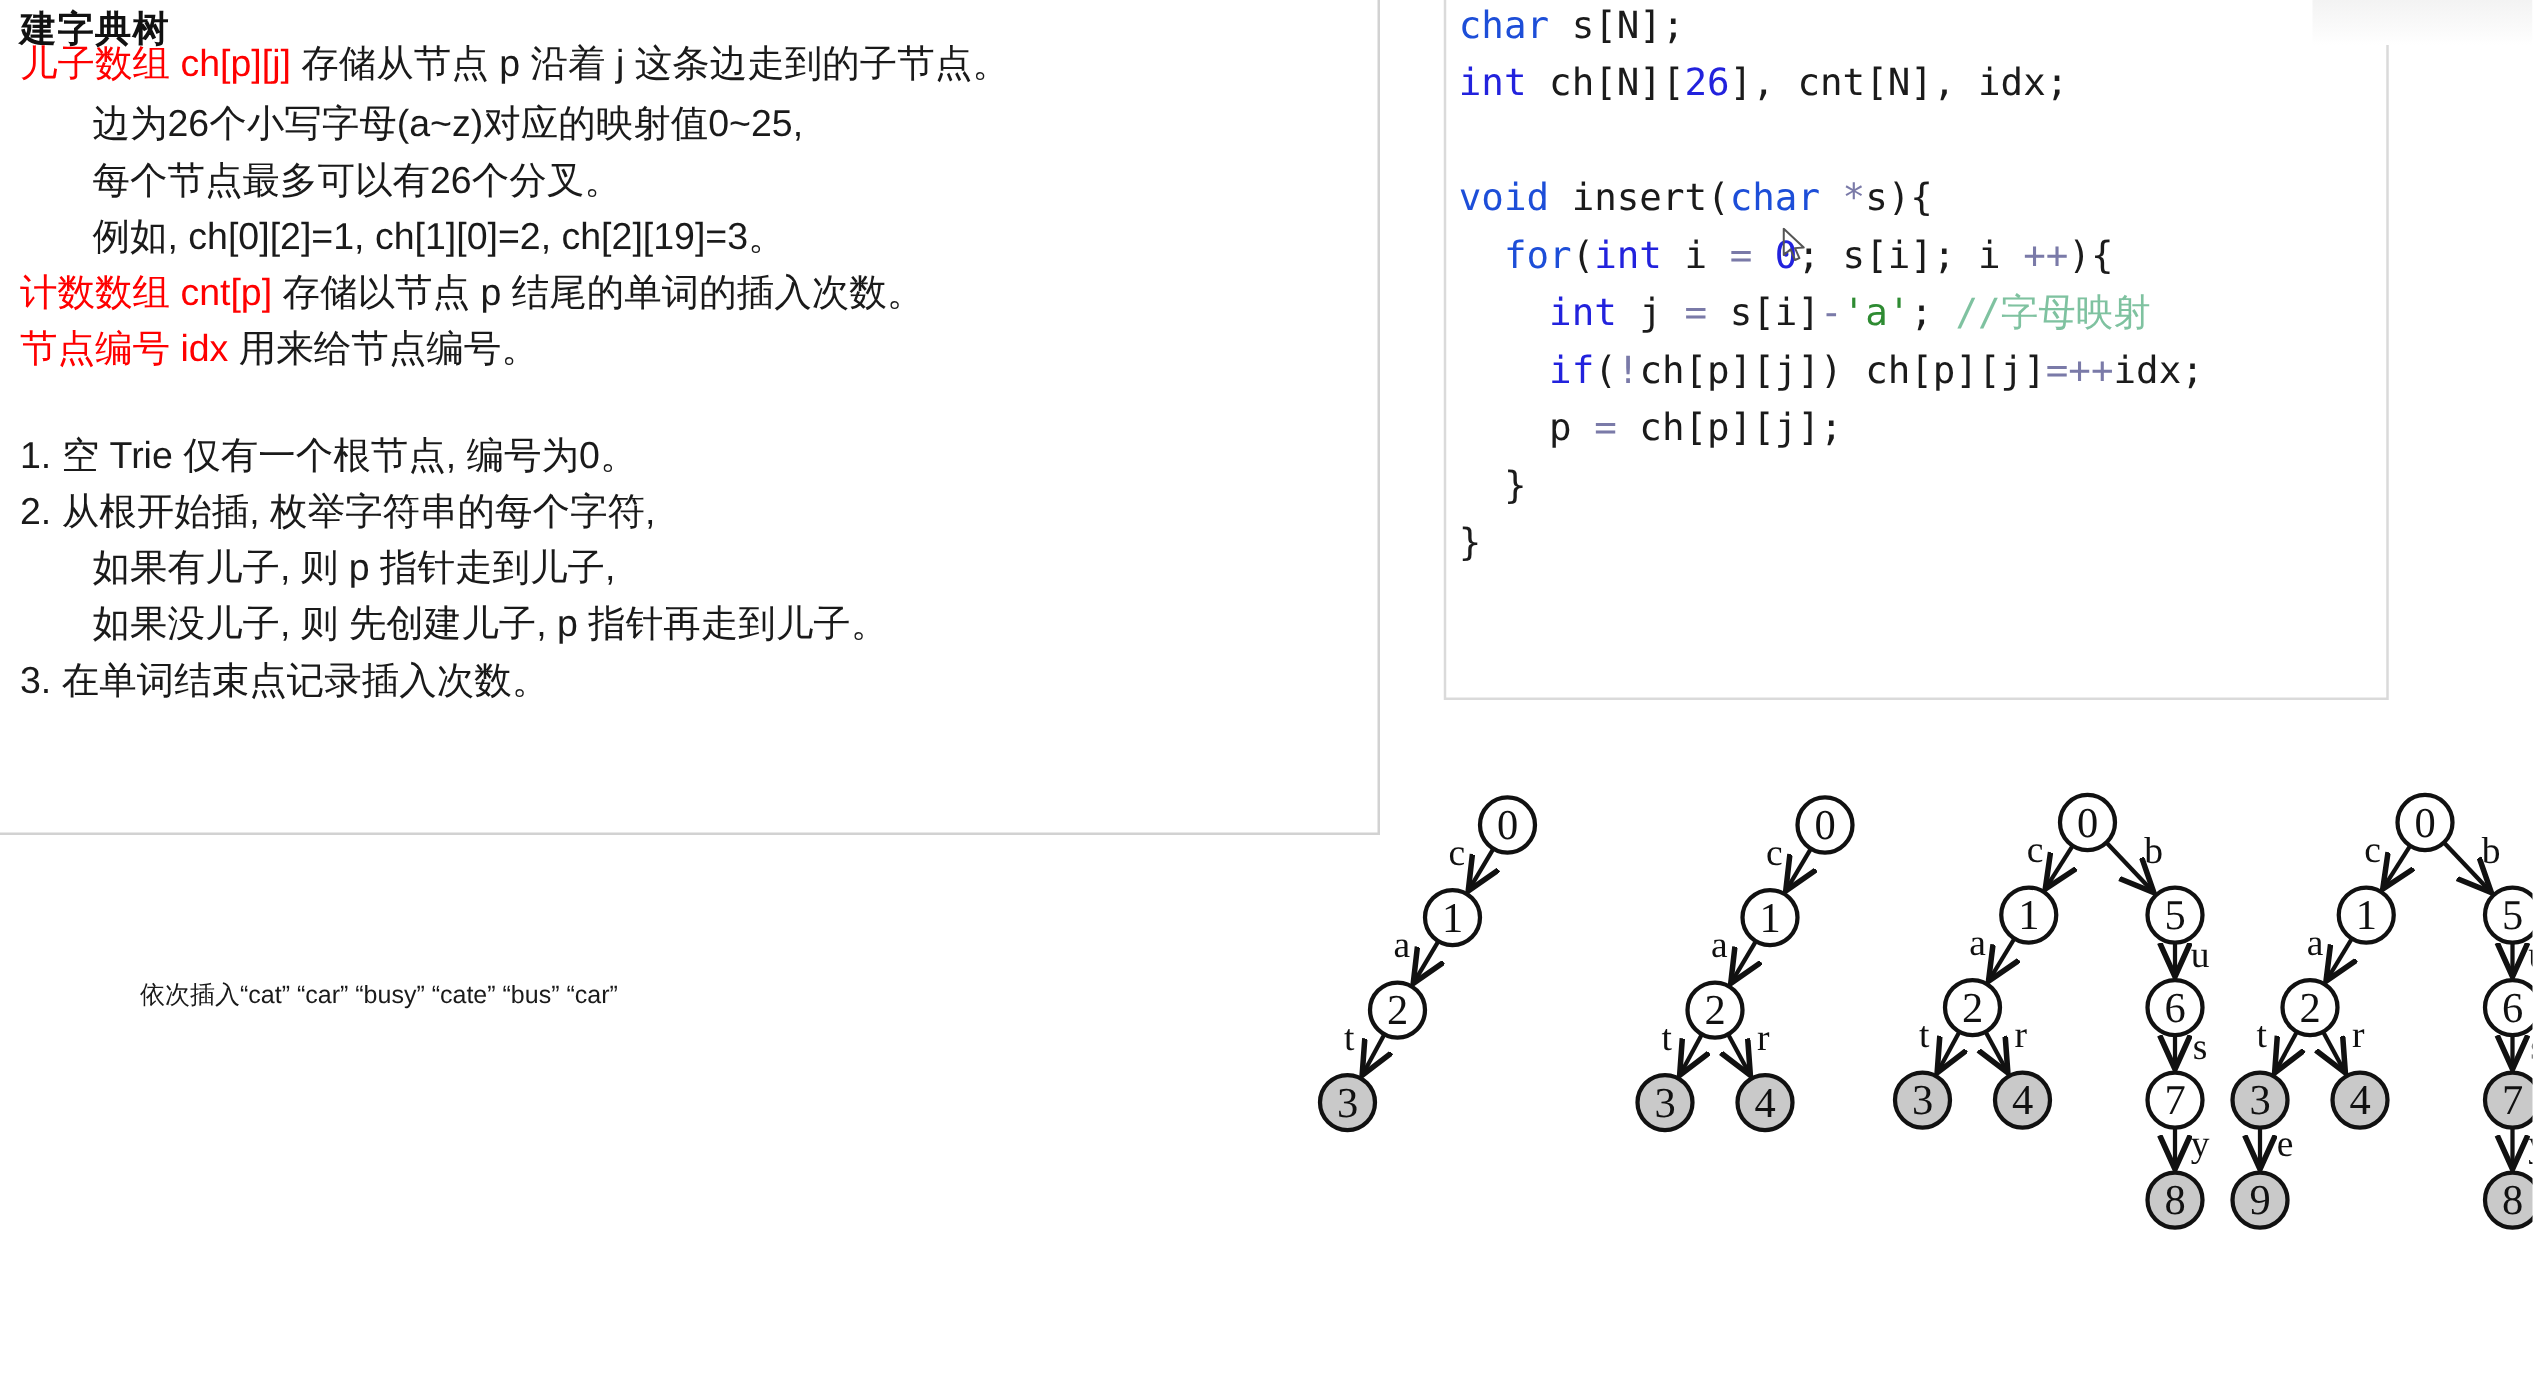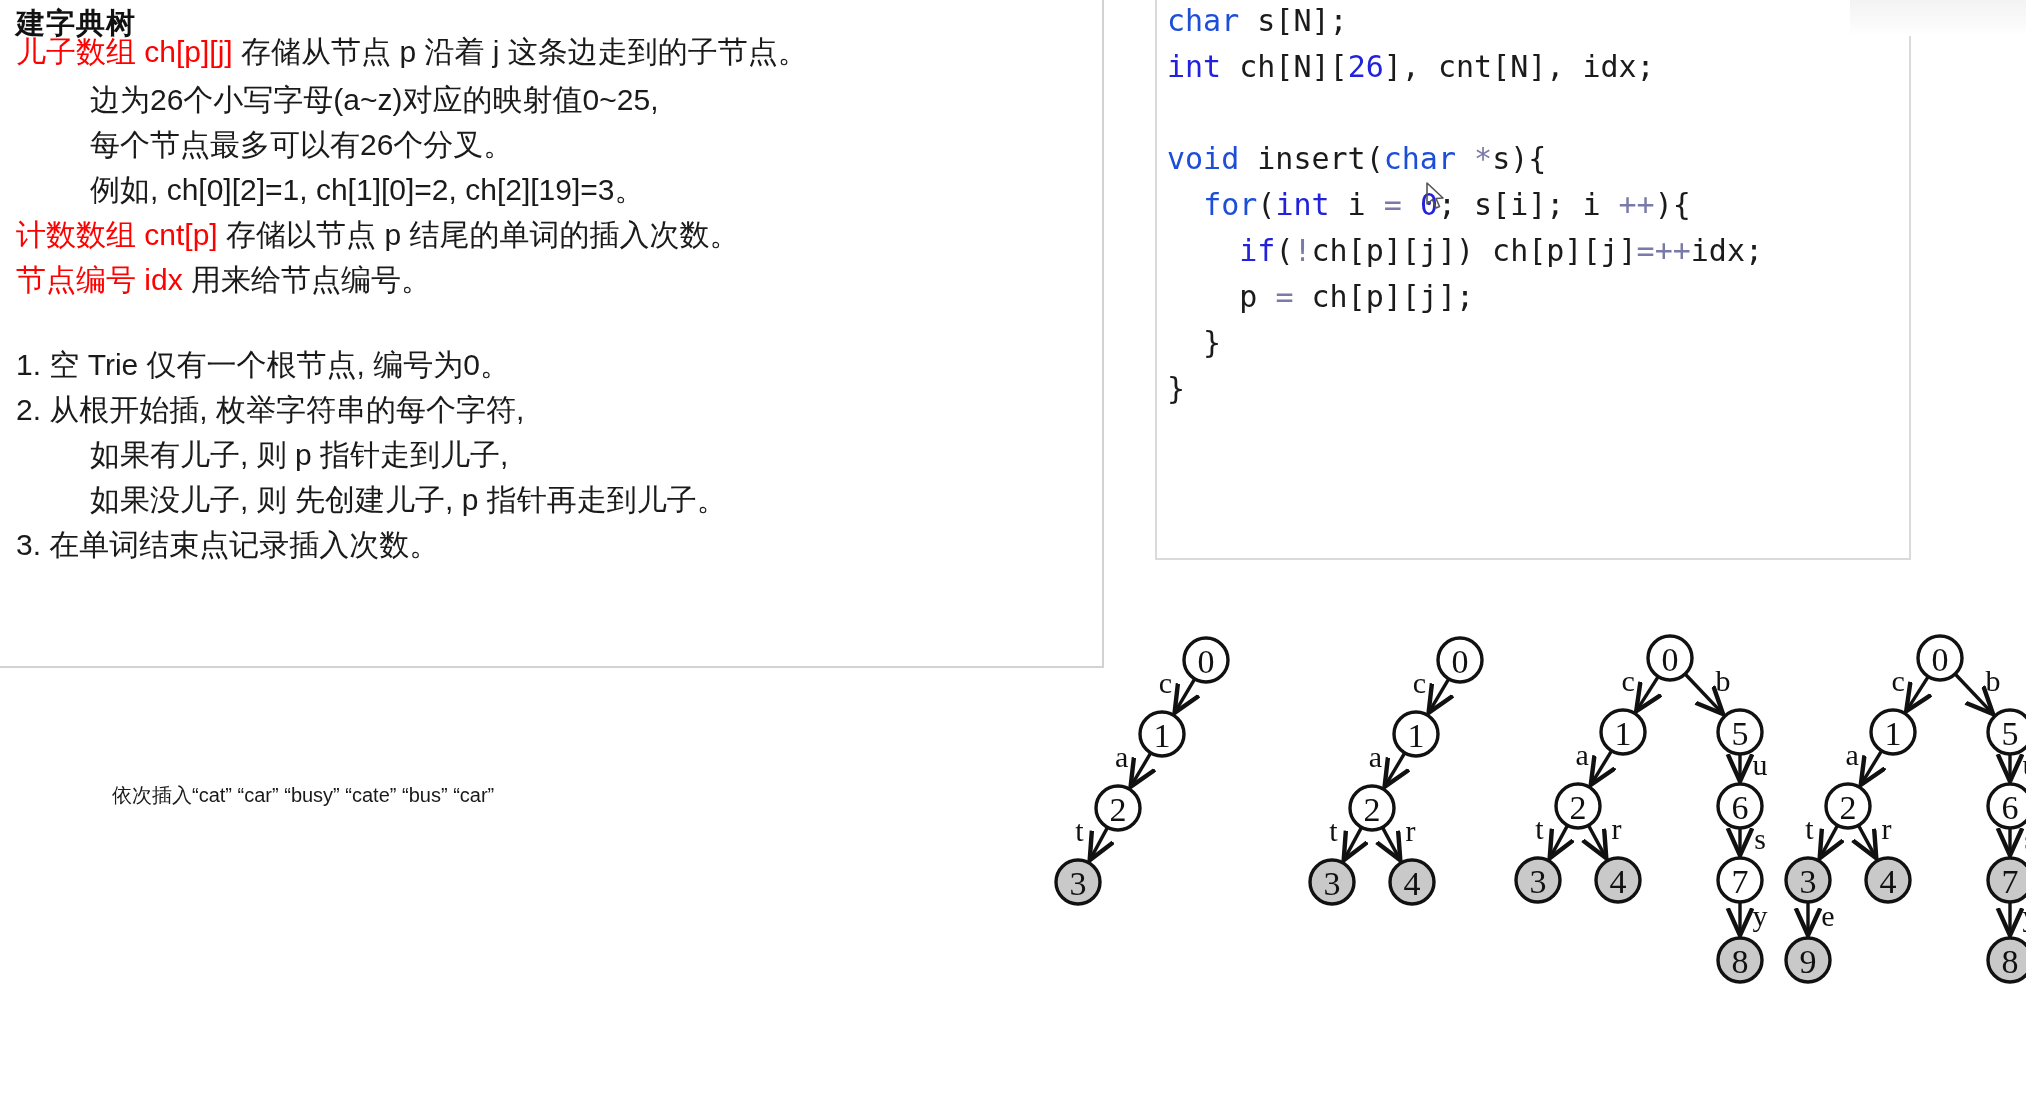--- a/index.html
+++ b/index.html
@@ -16,21 +16,21 @@
   }
   #note-title{
     position:absolute;left:16px;top:6px;
     font-size:29px;font-weight:bold;color:#111;letter-spacing:1px;
   }
   .nline{
     position:absolute;left:16px;white-space:pre;
     font-size:30px;line-height:1.0;color:#1a1a1a;
   }
   .red{color:#ff0000;}
-  .ind1{left:74px;margin-left:16px;}
+  .ind1{left:74px;}
   #caption-line{
     position:absolute;left:112px;top:782px;font-size:20px;white-space:pre;color:#1a1a1a;
   }
 
   
   #code-panel{
     position:absolute;left:1155px;top:-10px;width:756px;height:570px;
     border:2px solid #dadada;background:#ffffff;box-sizing:border-box;
     font-family:"DejaVu Sans Mono","Liberation Mono",monospace;
     padding:6px 0 0 10px;
@@ -92,20 +92,21 @@
 
 <div id="caption-line">依次插入“cat” “car” “busy” “cate” “bus” “car”</div>
 
 <div id="code-panel">
   <div id="code-lines">
       <div class="cl"><span class="kw2">char</span><span> s[N];</span></div>
       <div class="cl"><span class="kw">int</span><span> ch[N][</span><span class="num">26</span><span>], cnt[N], idx;</span></div>
       <div class="cl"><span> </span></div>
       <div class="cl"><span class="kw2">void</span><span> insert(</span><span class="kw2">char</span><span> </span><span class="op">*</span><span>s){</span></div>
       <div class="cl"><span>  </span><span class="kw2">for</span><span>(</span><span class="kw">int</span><span> i </span><span class="op">=</span><span> </span><span class="num">0</span><span>; s[i]; i </span><span class="op">++</span><span>){</span></div>
+      <div class="cl"><span>    </span><span class="kw">int</span><span> j </span><span class="op">=</span><span> s[i]</span><span class="op">-</span><span class="str">'a'</span><span>; </span><span class="cmt">//</span><span class="cmt-cn">字母映射</span></div>
       <div class="cl"><span>    </span><span class="kw">if</span><span>(</span><span class="op">!</span><span>ch[p][j]) ch[p][j]</span><span class="op">=++</span><span>idx;</span></div>
       <div class="cl"><span>    p </span><span class="op">=</span><span> ch[p][j];</span></div>
       <div class="cl"><span>  }</span></div>
       <div class="cl"><span>}</span></div>
     </div>
 </div>
 
 <div id="tr-wash"></div>
 
 <svg id="cursor-icon" viewBox="0 0 26 30">

